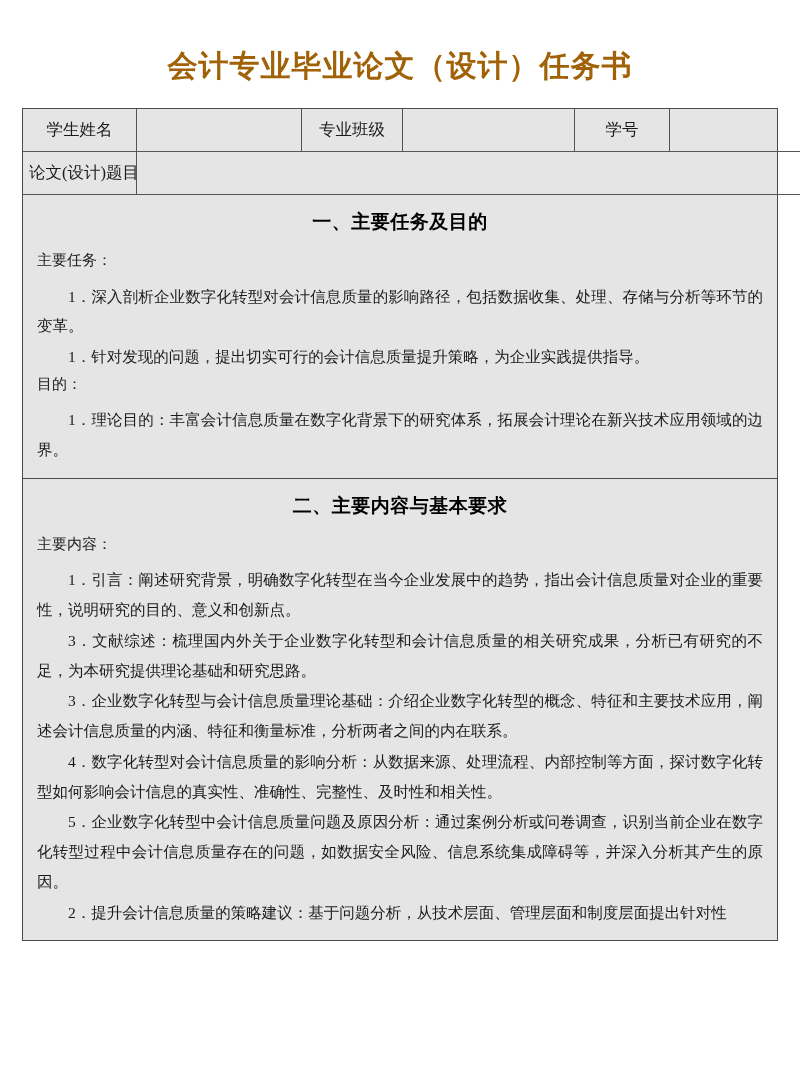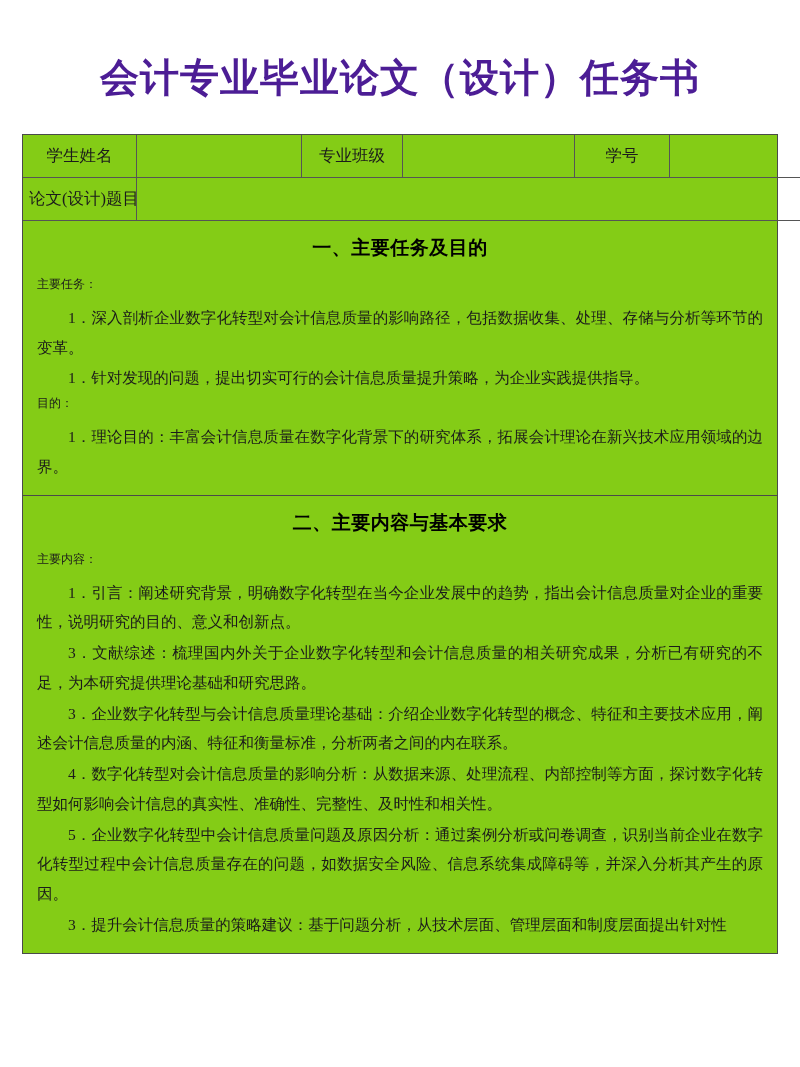--- a/index.html
+++ b/index.html
@@ -22,35 +22,35 @@
     box-sizing: border-box;
     padding: 0;
     position: relative;
   }
 
   
   .doc-title {
     text-align: center;
     font-family: "Liberation Sans", "DejaVu Sans", sans-serif;
     font-weight: bold;
-    font-size: 39px;
+    font-size: 30px;
     letter-spacing: 1px;
-    color: #4c1d95;
-    margin: 12px;
+    color: #a16207;
+    margin: 4px;
     padding-top: 45px;
     padding-bottom: 22px;
     line-height: 1.1;
   }
 
   
   .form-frame {
     margin: 0 22px;
     border: 1.4px solid #4a4a4a;
     box-sizing: border-box;
-    background: #84cc16;
+    background: #e5e5e5;
   }
 
   
   .info-table {
     width: 100%;
     border-collapse: collapse;
     table-layout: fixed;
   }
   .info-table td {
     border: 1px solid #555555;
@@ -89,21 +89,21 @@
     font-family: "Liberation Sans", "DejaVu Sans", sans-serif;
     font-weight: bold;
     font-size: 19px;
     color: #000;
     margin: 4px 0 14px 0;
     letter-spacing: 0.5px;
     text-align: center;
   }
 
   .sub-label {
-    font-size: 12px;
+    font-size: 15px;
     margin: 0 0 10px 0;
     line-height: 1.5;
   }
 
   .para {
     font-size: 15.5px;
     line-height: 1.92;
     margin: 0 0 1px 0;
     text-align: justify;
     text-justify: inter-ideograph;
@@ -149,17 +149,17 @@
 
     <div class="section">
       <div class="section-heading">二、主要内容与基本要求</div>
 
       <div class="sub-label">主要内容：</div>
       <p class="para">1．引言：阐述研究背景，明确数字化转型在当今企业发展中的趋势，指出会计信息质量对企业的重要性，说明研究的目的、意义和创新点。</p>
       <p class="para">3．文献综述：梳理国内外关于企业数字化转型和会计信息质量的相关研究成果，分析已有研究的不足，为本研究提供理论基础和研究思路。</p>
       <p class="para">3．企业数字化转型与会计信息质量理论基础：介绍企业数字化转型的概念、特征和主要技术应用，阐述会计信息质量的内涵、特征和衡量标准，分析两者之间的内在联系。</p>
       <p class="para">4．数字化转型对会计信息质量的影响分析：从数据来源、处理流程、内部控制等方面，探讨数字化转型如何影响会计信息的真实性、准确性、完整性、及时性和相关性。</p>
       <p class="para">5．企业数字化转型中会计信息质量问题及原因分析：通过案例分析或问卷调查，识别当前企业在数字化转型过程中会计信息质量存在的问题，如数据安全风险、信息系统集成障碍等，并深入分析其产生的原因。</p>
-      <p class="para">3．提升会计信息质量的策略建议：基于问题分析，从技术层面、管理层面和制度层面提出针对性</p>
+      <p class="para">2．提升会计信息质量的策略建议：基于问题分析，从技术层面、管理层面和制度层面提出针对性</p>
     </div>
 
   </div>
 </div>
 
 </body></html>

